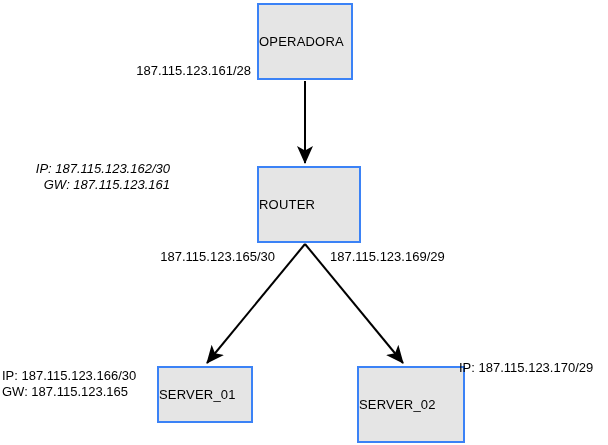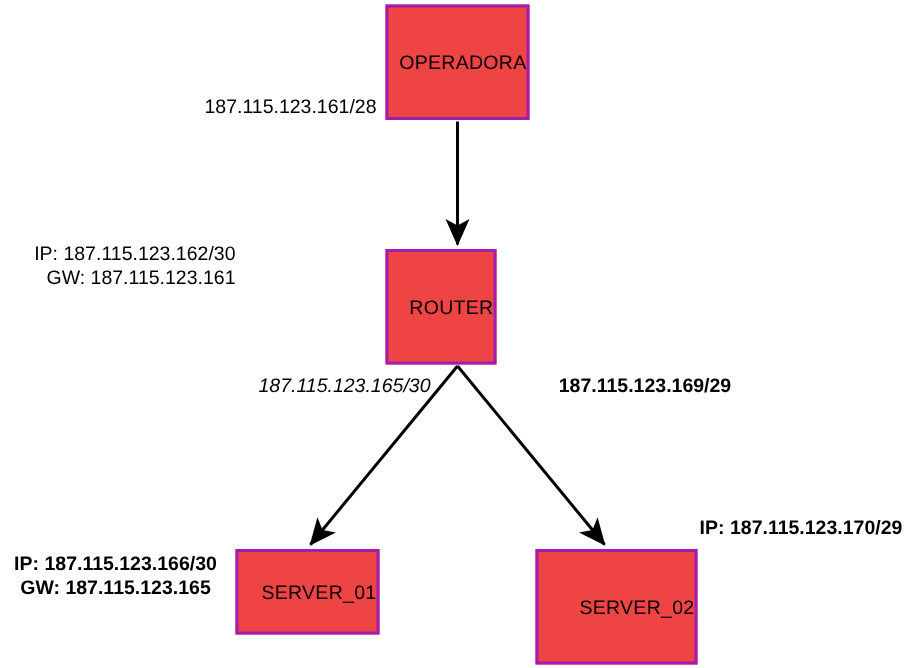--- a/index.html
+++ b/index.html
@@ -21,25 +21,25 @@
   #edge-layer {
     position: absolute;
     left: 0;
     top: 0;
     width: 608px;
     height: 445px;
   }
   .node-box {
     position: absolute;
     box-sizing: border-box;
-    border: 2px solid #a21caf;
-    background: #ef4444;
+    border: 2px solid #3b82f6;
+    background: #e5e5e5;
     display: flex;
     align-items: center;
-    justify-content: flex-end;
+    justify-content: flex-start;
   }
   .node-label {
     font-family: "Liberation Sans", sans-serif;
     font-size: 13px;
     color: #000000;
     letter-spacing: 0.2px;
     white-space: nowrap;
     line-height: 1;
   }
   .edge-label {
@@ -51,22 +51,21 @@
     line-height: 16px;
   }
   .edge-label .line {
     display: block;
     white-space: nowrap;
   }
   .align-right {
     text-align: right;
   }
   .align-left {
-    text-align: center;
-    font-weight: bold;
+    text-align: left;
   }
 </style>
 </head>
 <body>
 
 <div id="diagram-canvas">
 
   <svg id="edge-layer" viewBox="0 0 608 445" width="608" height="445" xmlns="http://www.w3.org/2000/svg">
     <defs>
       <marker id="arrowhead" markerWidth="10" markerHeight="10" refX="8.5" refY="4" orient="auto" markerUnits="strokeWidth">
@@ -78,51 +77,51 @@
 
     <line x1="305" y1="244" x2="207" y2="363" stroke="#000000" stroke-width="2" marker-end="url(#arrowhead)"></line>
 
     <line x1="305" y1="244" x2="403" y2="363" stroke="#000000" stroke-width="2" marker-end="url(#arrowhead)"></line>
   </svg>
 
   <div class="node-box" style="left:257px; top:3px; width:96px; height:77px;">
     <span class="node-label">OPERADORA</span>
   </div>
 
-  <div class="node-box" style="left:257px; top:166px; width:74px; height:77px;">
+  <div class="node-box" style="left:257px; top:166px; width:104px; height:77px;">
     <span class="node-label">ROUTER</span>
   </div>
 
   <div class="node-box" style="left:157px; top:366px; width:96px; height:57px;">
     <span class="node-label">SERVER_01</span>
   </div>
 
   <div class="node-box" style="left:357px; top:366px; width:108px; height:77px;">
     <span class="node-label">SERVER_02</span>
   </div>
 
   <div class="edge-label align-right" style="left:0px; top:63px; width:251px;">
     <span class="line">187.115.123.161/28</span>
   </div>
 
-  <div class="edge-label align-right" style="left:4px; top:161px; width:153px;">
+  <div class="edge-label align-right" style="left:17px; top:161px; width:153px;font-style:italic;">
     <span class="line">IP: 187.115.123.162/30</span>
     <span class="line">GW: 187.115.123.161</span>
   </div>
 
-  <div class="edge-label align-right" style="left:12px; top:249px; width:275px;font-style:italic;">
+  <div class="edge-label align-right" style="left:0px; top:249px; width:275px;">
     <span class="line">187.115.123.165/30</span>
   </div>
 
   <div class="edge-label align-left" style="left:330px; top:249px; width:200px;">
     <span class="line">187.115.123.169/29</span>
   </div>
 
   <div class="edge-label align-left" style="left:2px; top:368px; width:150px;">
     <span class="line">IP: 187.115.123.166/30</span>
     <span class="line">GW: 187.115.123.165</span>
   </div>
 
-  <div class="edge-label align-left" style="left:459px; top:344px; width:150px;">
+  <div class="edge-label align-left" style="left:459px; top:360px; width:150px;">
     <span class="line">IP: 187.115.123.170/29</span>
   </div>
 
 </div>
 
 </body></html>

